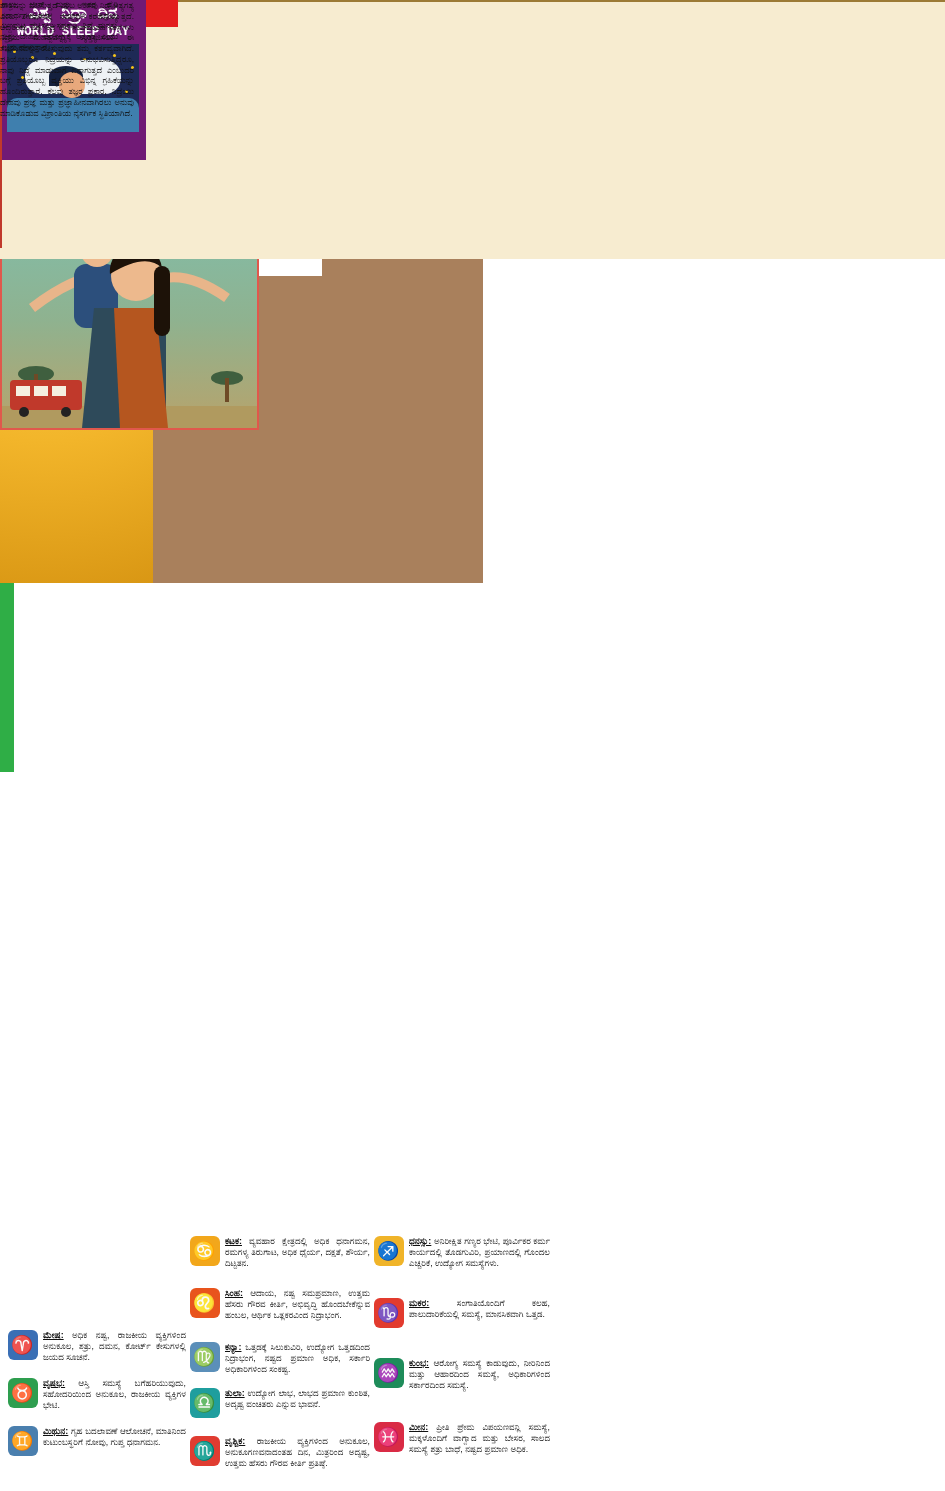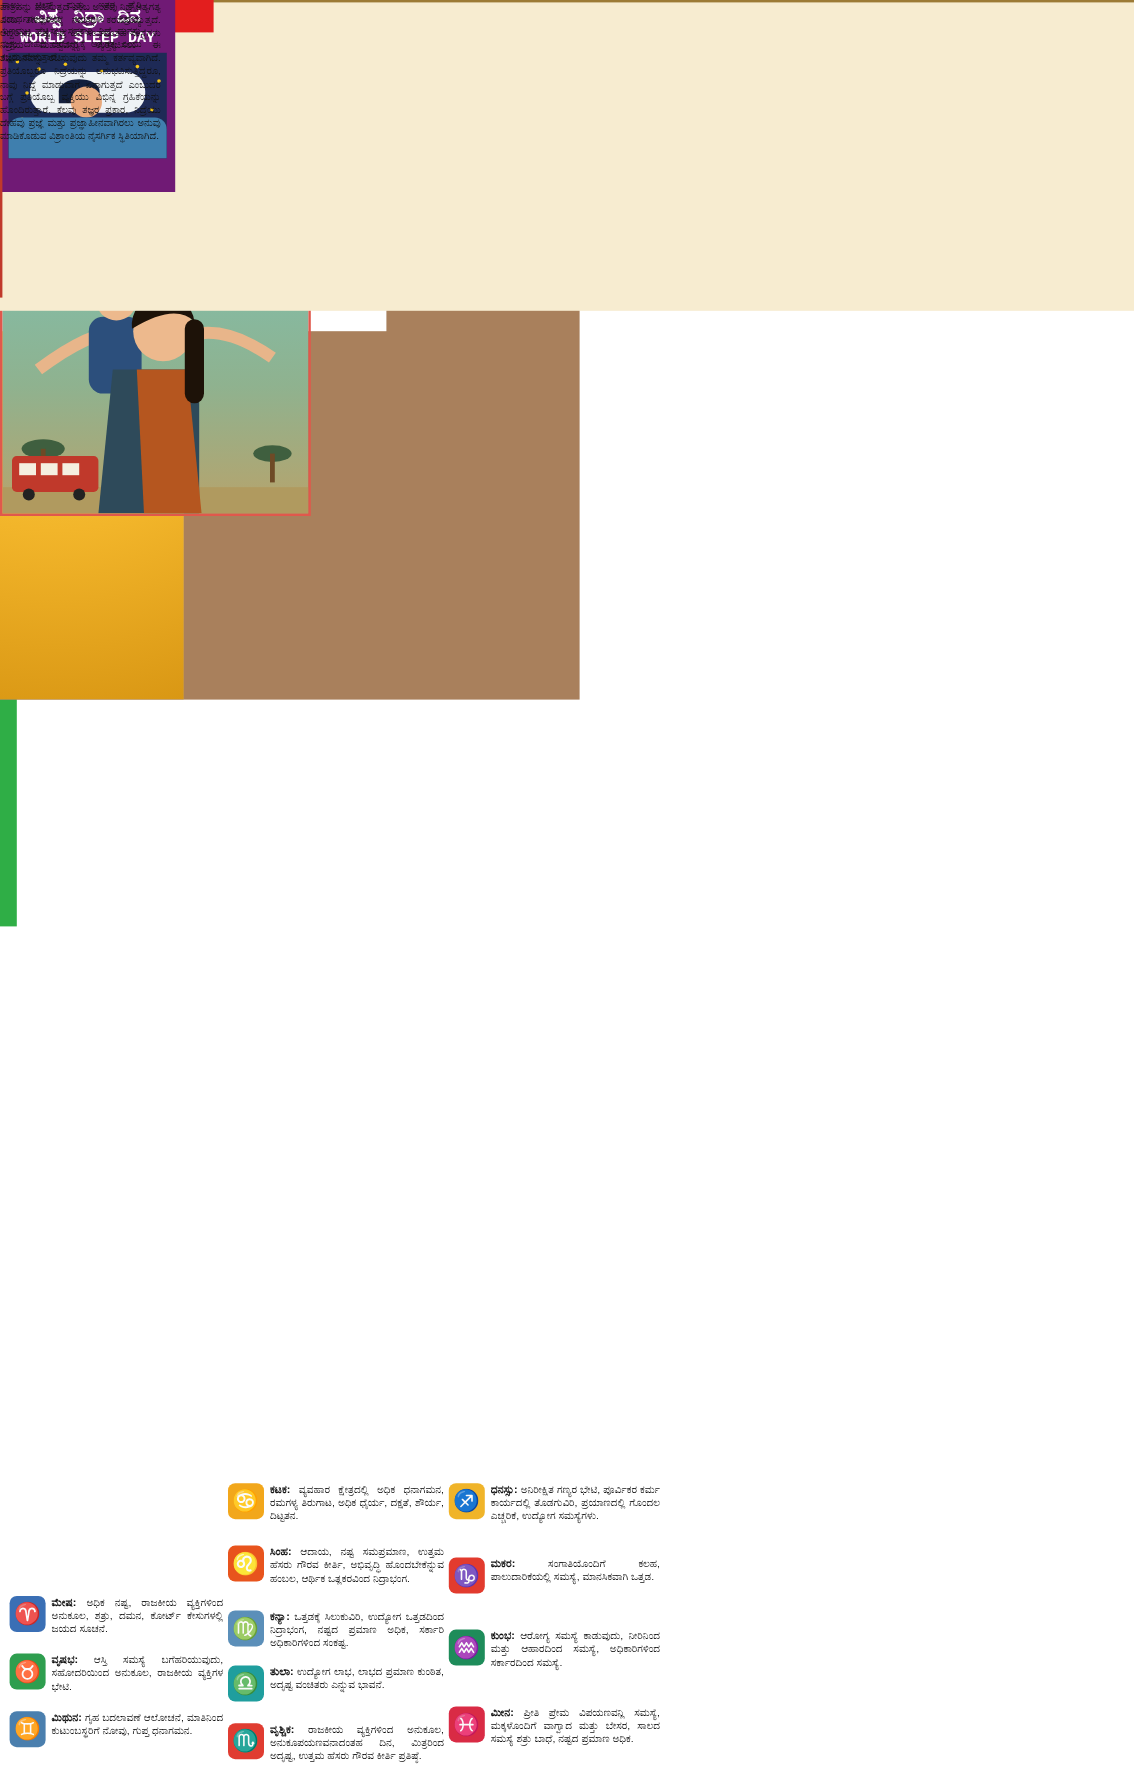--- a/index.html
+++ b/index.html
@@ -129,21 +129,21 @@
   #aphoto .ahair{position:absolute;left:10px;top:6px;width:32px;height:14px;border-radius:50% 50% 0 0;background:#181210;}
   #aname{left:64;top:1238;width:122px;height:17px;background:#111;color:#fff;font-weight:bold;font-size:11px;line-height:17px;}
   #atitle{left:64;top:1258;width:122px;font-size:10.5px;font-weight:bold;}
   #aphone{left:64;top:1272;width:122px;font-size:9.2px;}
   #aweb{left:64;top:1284;width:122px;font-size:9px;font-weight:bold;color:#c0392b;}
   #rband{left:8;top:1300;width:178px;height:27px;background:#e31e1e;color:#fff8d9;font-weight:bold;font-size:17px;letter-spacing:1px;}
   .zod{position:absolute;display:flex;gap:5px;align-items:flex-start;}
   .zicon{flex:0 0 30px;width:30px;height:30px;border-radius:6px;color:#fff;display:flex;align-items:center;
          justify-content:center;font-size:18px;}
   .ztext{font-size:8.7px;line-height:1.25;text-align:justify;}
-  .ztext b{font-size:9px;}
+  .ztext b{font-size:9px;text-decoration:underline;}
   #sleep1{left:556;top:1236;width:94px;height:252px;font-size:8.2px;line-height:1.3;overflow:hidden;}
   #sgraphic{left:655;top:1236;width:146px;height:160px;background:#701a75;padding-top:4px;box-sizing:border-box;font-family:Liberation Mono, monospace;}
   #sgkn{color:#fff;font-weight:bold;font-size:16.5px;}
   #sgen{color:#fff;font-weight:bold;font-size:12.5px;white-space:nowrap;overflow:hidden;margin-top:2px;}
   #sgart{position:relative;margin:5px auto 0;width:132px;height:88px;background:#1e2a56;overflow:hidden;}
   .star{position:absolute;left:6px;top:6px;width:3px;height:3px;background:#f5c518;border-radius:50%;
         box-shadow:18px 6px 0 #f5c518,40px 2px 0 #f5c518,70px 8px 0 #f5c518,100px 4px 0 #f5c518,
                    118px 16px 0 #f5c518,8px 26px 0 #f5c518,112px 40px 0 #f5c518,4px 48px 0 #f5c518,120px 66px 0 #f5c518;}
   .pillow{position:absolute;left:18px;top:16px;width:96px;height:34px;background:#eef2f5;border-radius:16px;}
   .shead{position:absolute;left:52px;top:28px;width:26px;height:26px;border-radius:50%;background:#e8a87c;}
@@ -357,21 +357,21 @@
   <div class="zod" style="left:190px;top:1388px;width:180px">
     <div class="zicon" style="background: rgb(31, 158, 158);">
         <span>♎</span>
       </div>
     <div class="ztext"><b>ತುಲಾ:</b> <span>ಉದ್ಯೋಗ ಲಾಭ, ಲಾಭದ ಪ್ರಮಾಣ ಕುಂಠಿತ, ಅದೃಷ್ಟ ವಂಚಿತರು ಎನ್ನುವ ಭಾವನೆ.</span></div>
   </div>
   <div class="zod" style="left:190px;top:1436px;width:180px">
     <div class="zicon" style="background: rgb(224, 60, 49);">
         <span>♏</span>
       </div>
-    <div class="ztext"><b>ವೃಶ್ಚಿಕ:</b> <span>ರಾಜಕೀಯ ವ್ಯಕ್ತಿಗಳಿಂದ ಅನುಕೂಲ, ಅನುಕೂಪಯಣವನಾದಂತಹ ದಿನ, ಮಿತ್ರರಿಂದ ಅದೃಷ್ಟ, ಉತ್ತಮ ಹೆಸರು ಗೌರವ ಕೀರ್ತಿ ಪ್ರತಿಷ್ಠೆ.</span></div>
+    <div class="ztext"><b>ವೃಶ್ಚಿಕ:</b> <span>ರಾಜಕೀಯ ವ್ಯಕ್ತಿಗಳಿಂದ ಅನುಕೂಲ, ಅನುಕೂಗಣವನಾದಂತಹ ದಿನ, ಮಿತ್ರರಿಂದ ಅದೃಷ್ಟ, ಉತ್ತಮ ಹೆಸರು ಗೌರವ ಕೀರ್ತಿ ಪ್ರತಿಷ್ಠೆ.</span></div>
   </div>
   <div class="zod" style="left:374px;top:1236px;width:176px">
     <div class="zicon" style="background: rgb(240, 180, 41);">
         <span>♐</span>
       </div>
     <div class="ztext"><b>ಧನಸ್ಸು:</b> <span>ಅನಿರೀಕ್ಷಿತ ಗಣ್ಯರ ಭೇಟಿ, ಪೂರ್ವಿಕರ ಕರ್ಮ ಕಾರ್ಯದಲ್ಲಿ ತೊಡಗುವಿರಿ, ಪ್ರಯಾಣದಲ್ಲಿ ಗೊಂದಲ ಎಚ್ಚರಿಕೆ, ಉದ್ಯೋಗ ಸಮಸ್ಯೆಗಳು.</span></div>
   </div>
   <div class="zod" style="left:374px;top:1298px;width:176px">
     <div class="zicon" style="background: rgb(226, 59, 46);">
         <span>♑</span>

